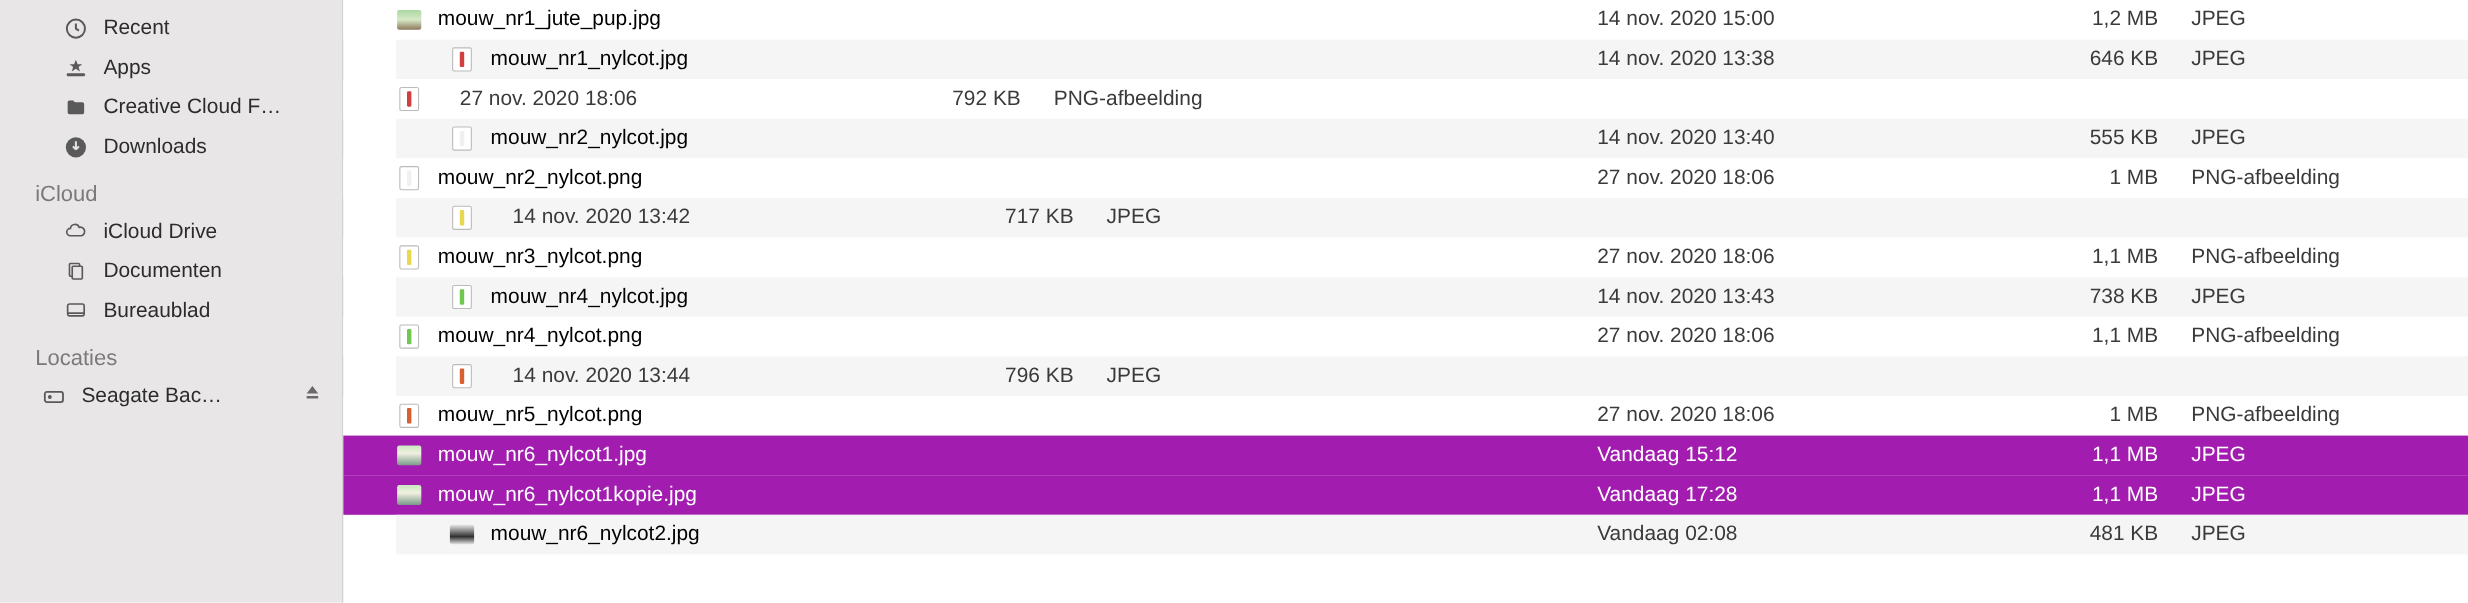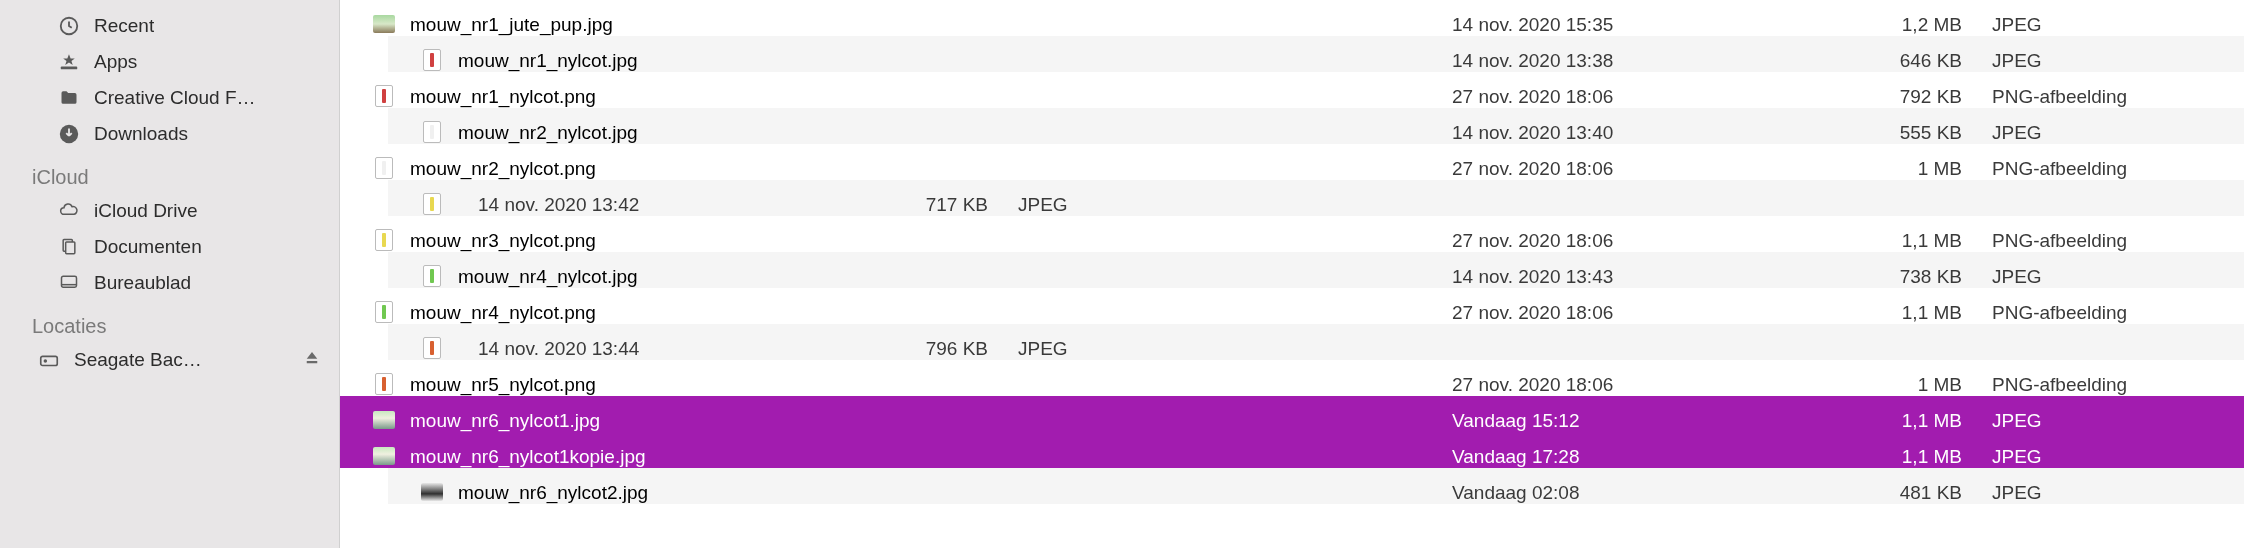--- a/index.html
+++ b/index.html
@@ -11,21 +11,21 @@
     body {
       display: flex;
       width: 2244px;
       height: 548px;
       background: #ffffff;
       font-size: 19px;
       color: #000000;
       overflow: hidden;
     }
     .sidebar {
-      width: 340px;
+      width: 312px;
       background: #e8e6e7;
       border-right: 1px solid #d0d0d0;
       padding-top: 8px;
       flex-shrink: 0;
     }
     .sidebar-item {
       display: flex;
       align-items: center;
       padding: 6px 0 6px 56px;
       cursor: pointer;
@@ -68,23 +68,23 @@
       color: #6a6a6a;
       flex-shrink: 0;
       margin-left: 8px;
     }
     .file-list {
       flex: 1;
       overflow: hidden;
     }
     .file-row {
       display: flex;
-      align-items: flex-end;
+      align-items: center;
       height: 36px;
-      padding-left: 32px;
+      padding-left: 48px;
       padding-right: 12px;
     }
     .file-row.even {
       background: #ffffff;
     }
     .file-row.odd {
       background: #f5f5f5;
       margin-left: 48px;
     }
     .file-row.selected {
@@ -248,42 +248,41 @@
       </div>
     </div>
 </div>
 
 <div class="file-list" id="file-list">
     <div class="file-row even">
       <div class="file-icon">
         <div class="file-icon-box thumb"></div>
       </div>
       <div class="file-name">mouw_nr1_jute_pup.jpg</div>
-      <div class="file-date">14 nov. 2020 15:35</div>
+      <div class="file-date">14 nov. 2020 15:00</div>
       <div class="file-size">1,2 MB</div>
       <div class="file-kind">JPEG</div>
     </div>
     <div class="file-row odd">
       <div class="file-icon">
         <div class="file-icon-box">
           <div class="file-stripe" style="background: rgb(208, 64, 64);"></div>
         </div>
       </div>
       <div class="file-name">mouw_nr1_nylcot.jpg</div>
       <div class="file-date">14 nov. 2020 13:38</div>
       <div class="file-size">646 KB</div>
       <div class="file-kind">JPEG</div>
     </div>
     <div class="file-row even">
       <div class="file-icon">
         <div class="file-icon-box">
           <div class="file-stripe" style="background: rgb(208, 64, 64);"></div>
         </div>
       </div>
-      <div class="file-name">mouw_nr1_nylcot.png</div>
       <div class="file-date">27 nov. 2020 18:06</div>
       <div class="file-size">792 KB</div>
       <div class="file-kind">PNG-afbeelding</div>
     </div>
     <div class="file-row odd">
       <div class="file-icon">
         <div class="file-icon-box">
           <div class="file-stripe" style="background: rgb(240, 240, 240);"></div>
         </div>
       </div>

